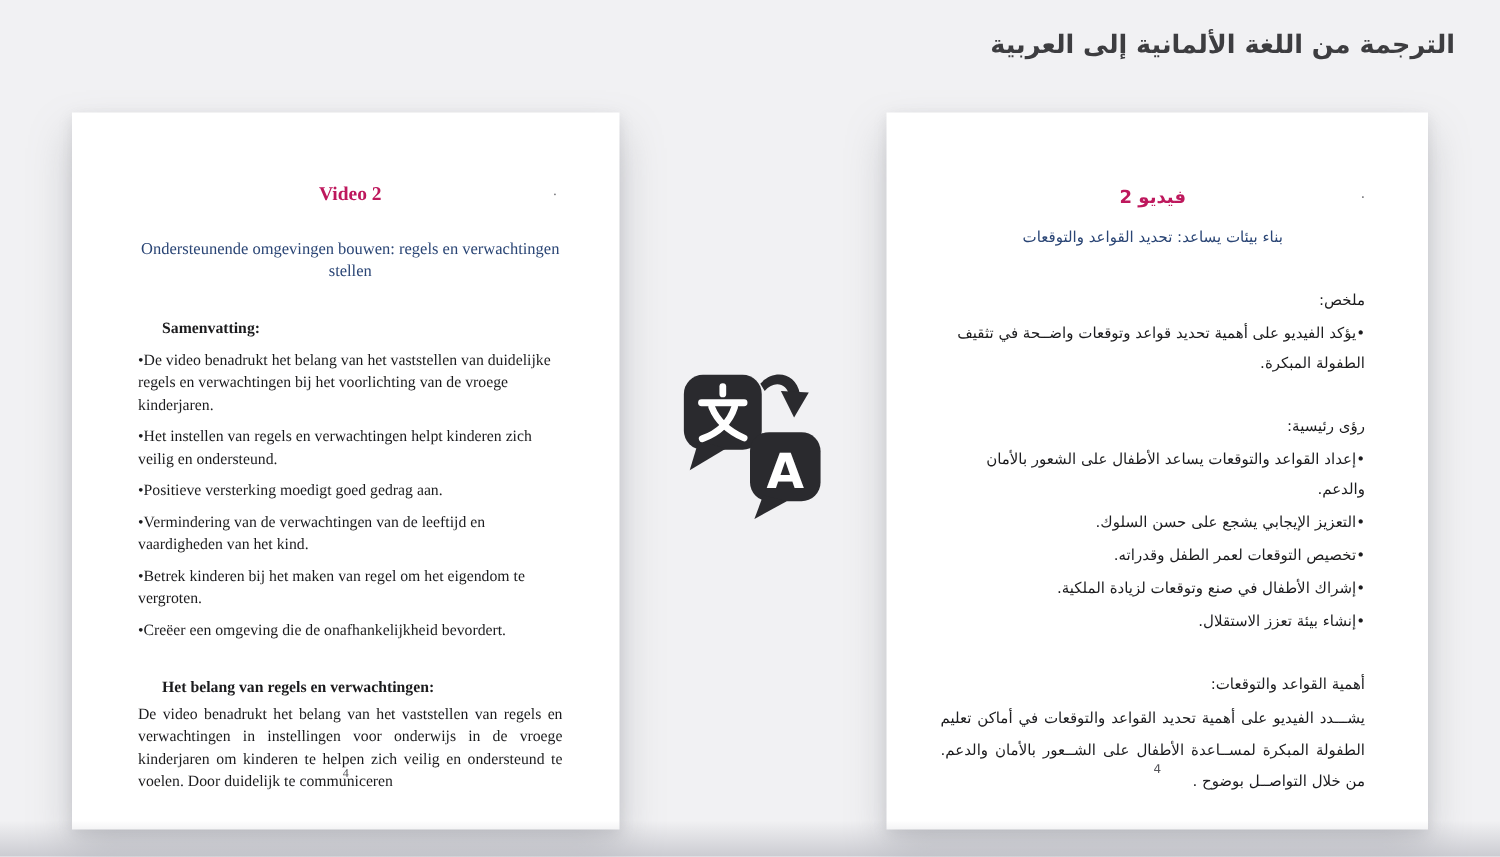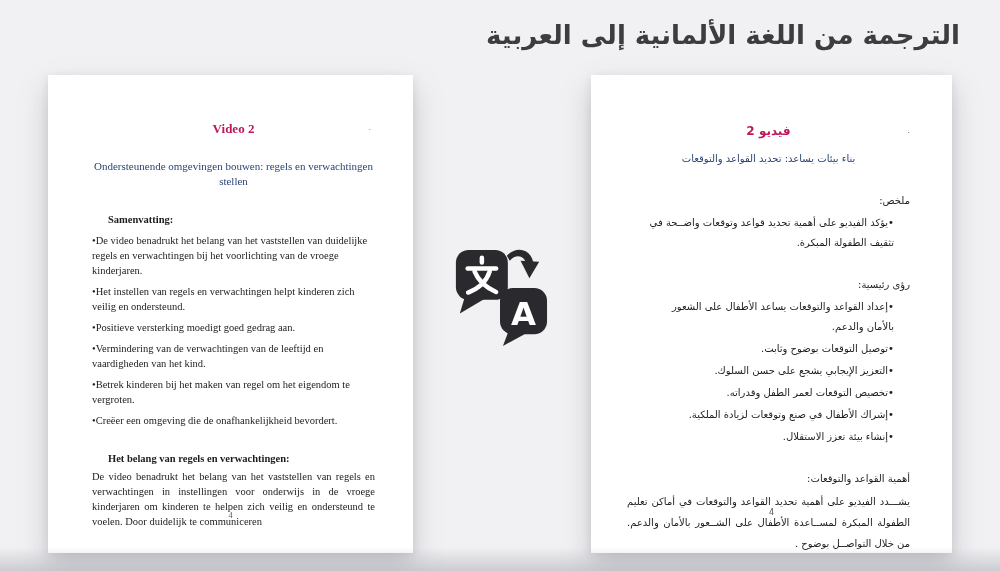--- a/index.html
+++ b/index.html
@@ -6,24 +6,24 @@
   html,body { width:1000px; height:571px; }
   body {
     position:relative;
     background:#f1f1f3;
     overflow:hidden;
     font-family:"Liberation Serif","DejaVu Serif",serif;
   }
 
   
   .main-title{
-    position:absolute; top:20px; right:40px;
+    position:absolute; top:20px; right:30px;
     direction:rtl;
     font-family:"DejaVu Sans","Liberation Sans",sans-serif;
-    font-weight:700; font-size:26px; color:#3d3d40;
+    font-weight:700; font-size:17px; color:#3d3d40;
   }
 
   
   .sheet{
     position:absolute; top:75px; height:478px; background:#ffffff;
     box-shadow:0 14px 26px rgba(130,132,140,.38), 0 3px 8px rgba(140,142,150,.22);
     padding:46px 38px 0 44px;
   }
   .sheet-left { left:48px;  width:365px; }
   .sheet-right{ left:591px; width:361px; direction:rtl; padding:46px 42px 0 36px;
@@ -44,21 +44,21 @@
 
   .sheet-left  { font-size:10.5px; color:#1c1c1e; line-height:15px; }
   .sheet-left .heading{ font-weight:700; margin:23px 16px 2px; }
   .sheet-left .bullet { margin:6px 0; }
   .sheet-left .para   { margin-top:3px; text-align:justify; }
 
   .sheet-right{ font-size:10px; color:#1c1c1e; line-height:20px; text-align:right; }
   .sheet-right .doc-title   { font-size:12px; }
   .sheet-right .doc-subtitle{ font-size:10px; margin-top:8px; }
   .sheet-right .heading{ margin:22px 0 0; }
-  .sheet-right .bullet { margin:2px 16px; }
+  .sheet-right .bullet { margin:2px 0; }
   .sheet-right .para   { margin-top:2px; text-align:justify; line-height:21px; }
 
   .page-number{
     position:absolute; bottom:30px; left:0; right:0;
     text-align:center; font-size:8px; color:#55555a;
   }
 
   
   .translate-icon{
     position:absolute; left:451px; top:239px; width:98px; height:108px;
@@ -126,21 +126,20 @@
 <div class="sheet sheet-right">
   <div class="corner-mark">.</div>
   <div class="doc-title">فيديو 2</div>
   <div class="doc-subtitle">بناء بيئات يساعد: تحديد القواعد والتوقعات</div>
 
   <p class="heading">ملخص:</p>
   <p class="bullet">•يؤكد الفيديو على أهمية تحديد قواعد وتوقعات واضــحة في تثقيف الطفولة المبكرة.</p>
 
   <p class="heading">رؤى رئيسية:</p>
   <p class="bullet">•إعداد القواعد والتوقعات يساعد الأطفال على الشعور بالأمان والدعم.</p>
-  <p class="bullet">•توصيل التوقعات بوضوح وثابت.</p>
   <p class="bullet">•التعزيز الإيجابي يشجع على حسن السلوك.</p>
   <p class="bullet">•تخصيص التوقعات لعمر الطفل وقدراته.</p>
   <p class="bullet">•إشراك الأطفال في صنع وتوقعات لزيادة الملكية.</p>
   <p class="bullet">•إنشاء بيئة تعزز الاستقلال.</p>
 
   <p class="heading">أهمية القواعد والتوقعات:</p>
   <p class="para">يشـــدد الفيديو على أهمية تحديد القواعد والتوقعات في أماكن تعليم الطفولة المبكرة لمســاعدة الأطفال على الشــعور بالأمان والدعم. من خلال التواصــل بوضوح .</p>
 
   <div class="page-number">4</div>
 </div>

